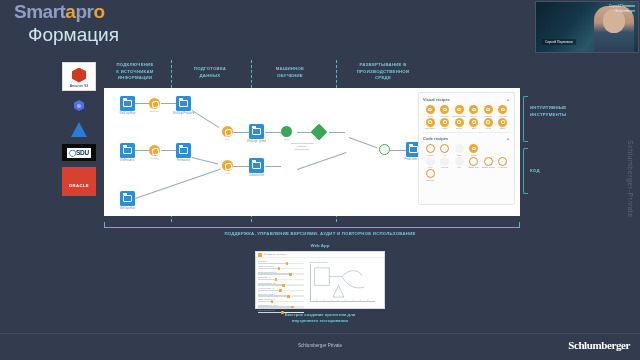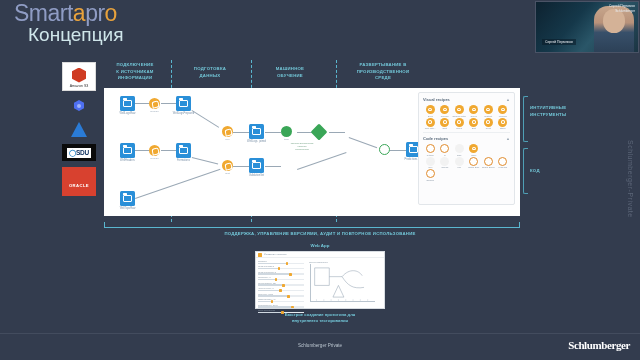--- a/index.html
+++ b/index.html
@@ -5,21 +5,21 @@
   * { box-sizing: border-box; margin: 0; padding: 0; }
   html, body { width: 640px; height: 360px; overflow: hidden; }
   body {
     background: #333c4e;
     font-family: "Liberation Sans", sans-serif;
     position: relative;
   }
 
   
   #logo-block { position: absolute; left: 14px; top: 2px; }
-  #logo-word { font-size: 23px; font-weight: normal; letter-spacing: -0.5px;
+  #logo-word { font-size: 19px; font-weight: bold; letter-spacing: -0.5px;
                color: #8f9cc4; line-height: 1; text-align: center; }
   #logo-word .gear { color: #e8a23c; }
   #slide-title { position: absolute; left: 28px; top: 24px;
                  font-size: 19px; color: #cfe6ea; font-weight: normal; }
 
   
   #video-tile { position: absolute; right: 1px; top: 1px; width: 104px; height: 52px;
                 background: linear-gradient(130deg,#0d2230 0%,#15384a 38%,#2a5668 60%,#1b3442 100%);
                 border: 1px solid #4a5366; overflow: hidden; }
   #video-person { position: absolute; right: 4px; top: 4px; width: 40px; height: 48px;
@@ -161,21 +161,21 @@
                writing-mode: vertical-rl; letter-spacing: .5px; }
 </style>
 </head>
 <body>
 
 <div id="logo-block">
   <div id="logo-word">
     <span>Smart</span><span class="gear">a</span><span>pr</span><span class="gear">o</span>
   </div>
 </div>
-<div id="slide-title">Концепция</div>
+<div id="slide-title">Формация</div>
 
 <div id="video-tile">
   <div id="video-person">
     <div id="video-person-head"></div>
   </div>
   <div id="video-name-top">
     <div>Сергей Пермяков</div>
     <div>Schlumberger</div>
   </div>
   <div id="video-name-bottom">Сергей Пермяков</div>

